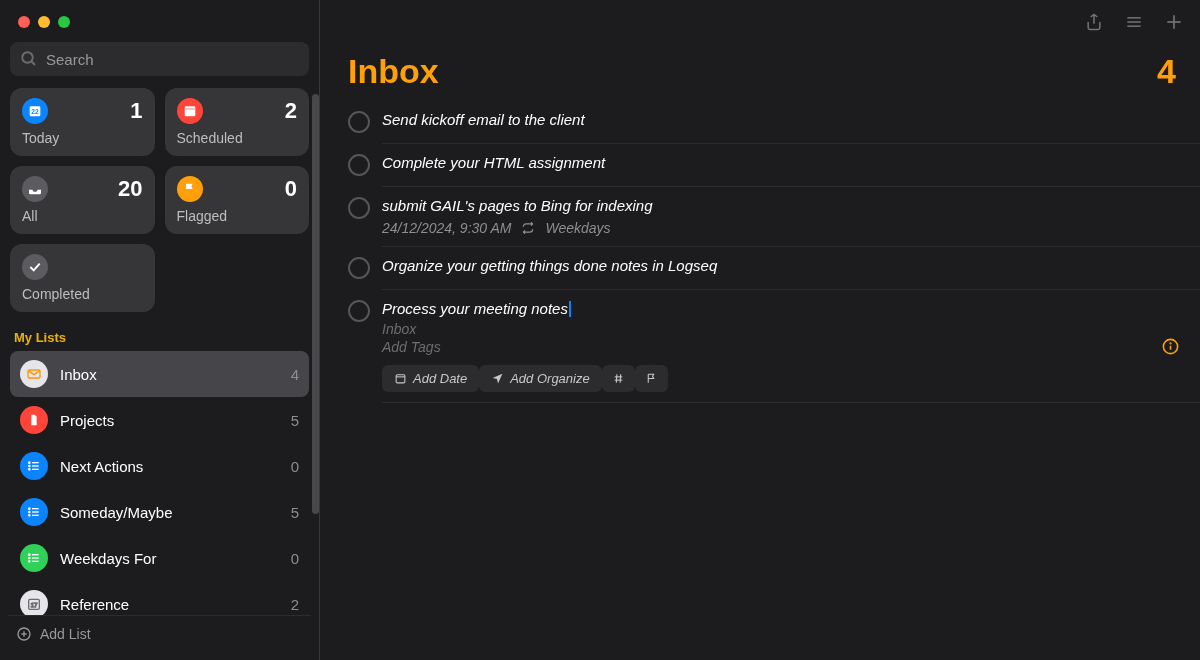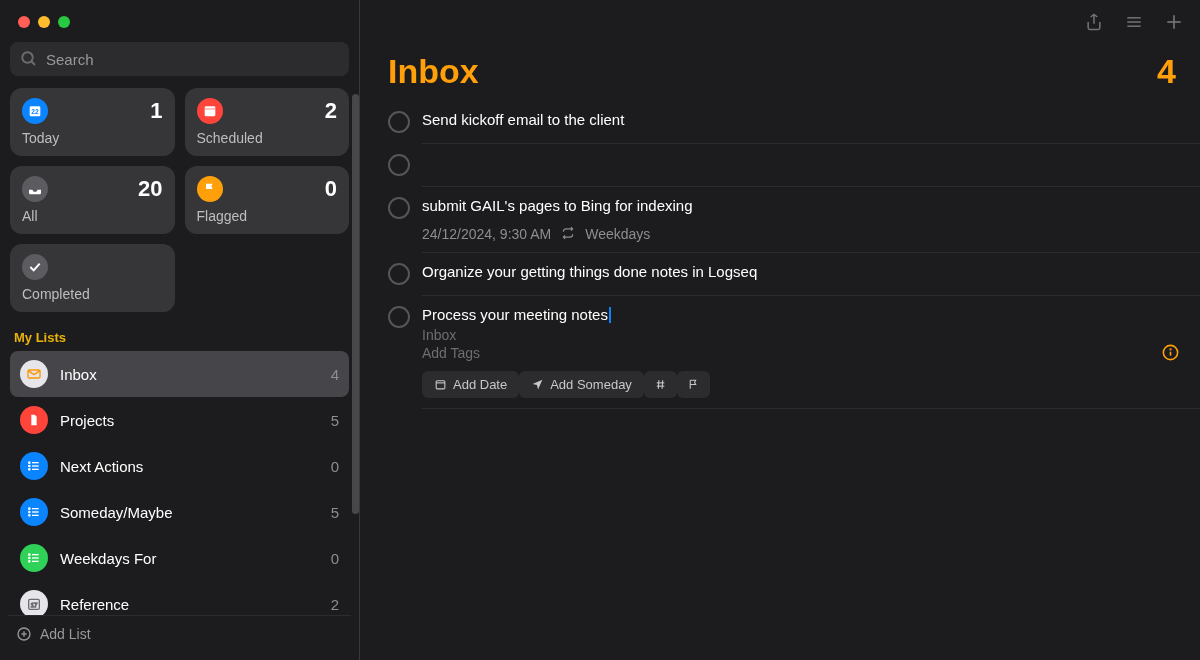--- a/index.html
+++ b/index.html
@@ -12,21 +12,21 @@
       width: 1200px;
       height: 660px;
       background: #1c1c1e;
       color: #fff;
       display: flex;
       overflow: hidden;
     }
     
     
     .sidebar {
-      width: 360px;
+      width: 320px;
       background: #1c1c1e;
       border-right: 1px solid #38383a;
       display: flex;
       flex-direction: column;
       padding: 8px;
       position: relative;
     }
     
     .traffic-lights {
       display: flex;
@@ -234,20 +234,21 @@
       color: #ff9f0a;
     }
     .header-count {
       font-size: 34px;
       font-weight: 600;
       color: #ff9f0a;
     }
     
     .tasks {
       padding: 0 0 0 28px;
+      font-style: italic;
     }
     .task {
       display: flex;
       padding: 10px 20px 10px 0;
       border-bottom: 1px solid #2c2c2e;
       margin-left: 34px;
     }
     .task-checkbox {
       width: 22px;
       height: 22px;
@@ -271,23 +272,23 @@
       width: 2px;
       height: 16px;
       background: #0a84ff;
       margin-left: 1px;
       vertical-align: text-bottom;
     }
     .task-sub {
       font-size: 14px;
       color: #8d8d92;
       display: flex;
-      align-items: flex-start;
+      align-items: center;
       gap: 10px;
-      margin-top: 12px;
+      margin-top: 6px;
     }
     .task-sub svg {
       width: 14px;
       height: 14px;
     }
     .task-notes-placeholder {
       font-size: 14px;
       color: #6d6d72;
       margin-top: 4px;
     }
@@ -529,20 +530,23 @@
   <div class="tasks">
     <div class="task">
       <div class="task-checkbox"></div>
       <div class="task-body">
         <div class="task-title">Send kickoff email to the client</div>
       </div>
     </div>
 
     <div class="task">
       <div class="task-checkbox"></div>
+      <div class="task-body">
+        <div class="task-title">Complete your HTML assignment</div>
+      </div>
     </div>
 
     <div class="task">
       <div class="task-checkbox"></div>
       <div class="task-body">
         <div class="task-title">submit GAIL's pages to Bing for indexing</div>
         <div class="task-sub">
           <span>24/12/2024, 9:30 AM</span>
           <svg viewBox="0 0 24 24" fill="none" stroke="#8d8d92" stroke-width="2">
               <path d="M17 2l3 3-3 3M7 22l-3-3 3-3M20 5H9a5 5 0 00-5 5M4 19h11a5 5 0 005-5"></path>
@@ -570,21 +574,21 @@
             <svg viewBox="0 0 24 24" fill="none" stroke="#c7c7cc" stroke-width="2">
                 <rect x="4" y="5" width="16" height="15" rx="2"></rect>
                 <line x1="4" y1="9" x2="20" y2="9"></line>
               </svg>
             <span>Add Date</span>
           </div>
           <div class="chip">
             <svg viewBox="0 0 24 24" fill="#c7c7cc">
                 <path d="M3 11l18-8-8 18-2-8z"></path>
               </svg>
-            <span>Add Someday</span>
+            <span>Add Organize</span>
           </div>
           <div class="chip icon-only">
             <svg viewBox="0 0 24 24" fill="none" stroke="#c7c7cc" stroke-width="2">
                 <line x1="5" y1="9" x2="19" y2="9"></line>
                 <line x1="5" y1="15" x2="19" y2="15"></line>
                 <line x1="9" y1="4" x2="8" y2="20"></line>
                 <line x1="16" y1="4" x2="15" y2="20"></line>
               </svg>
           </div>
           <div class="chip icon-only">

